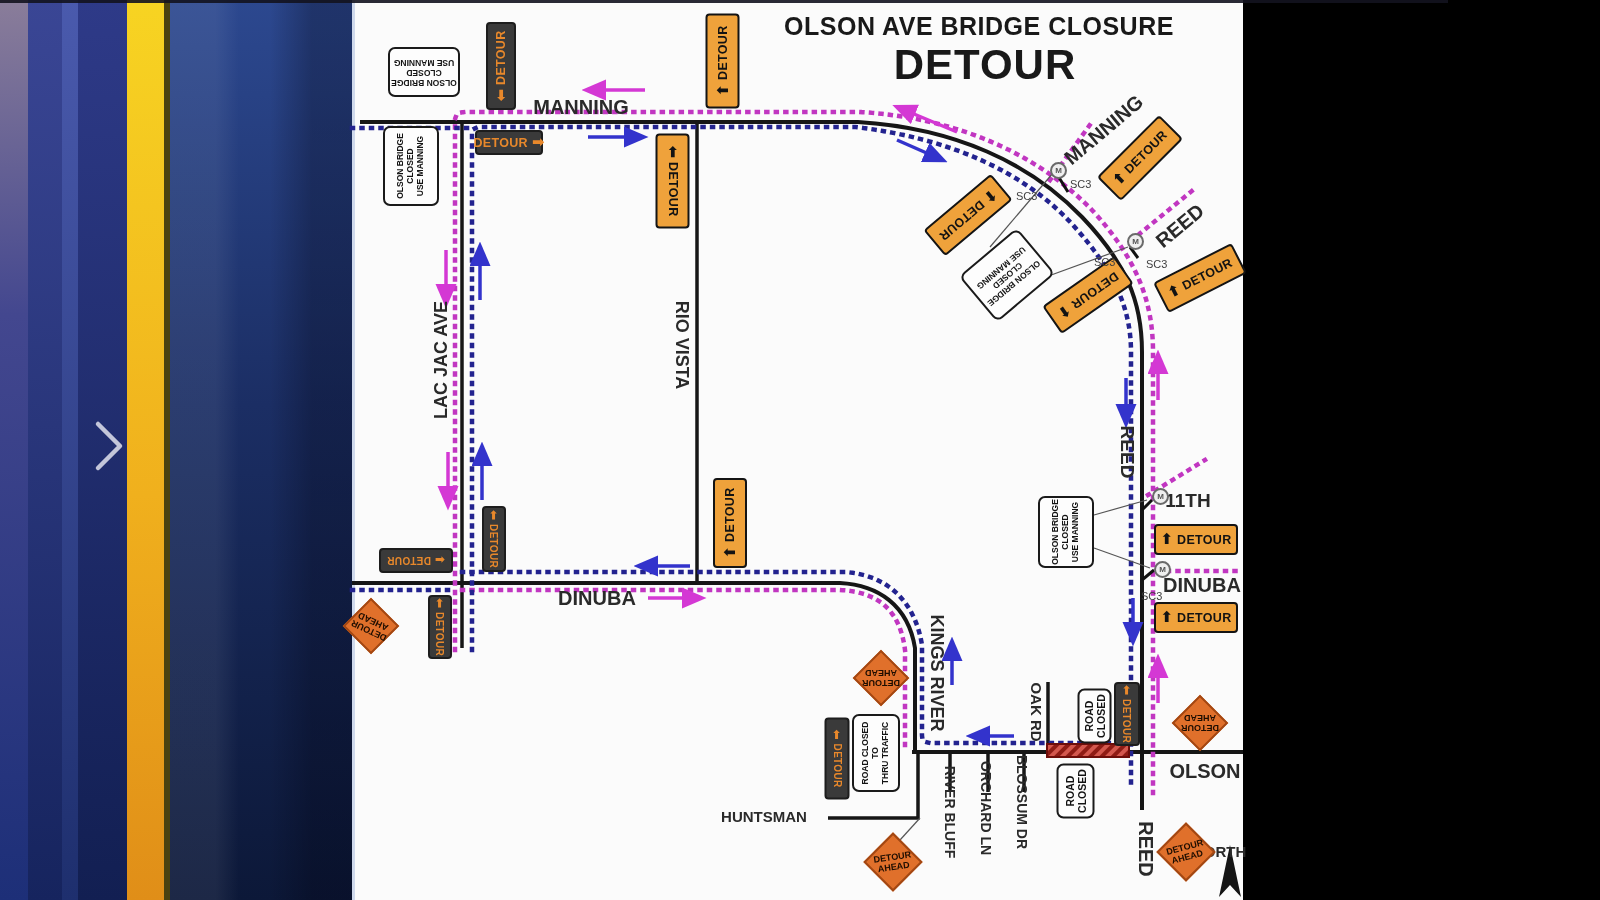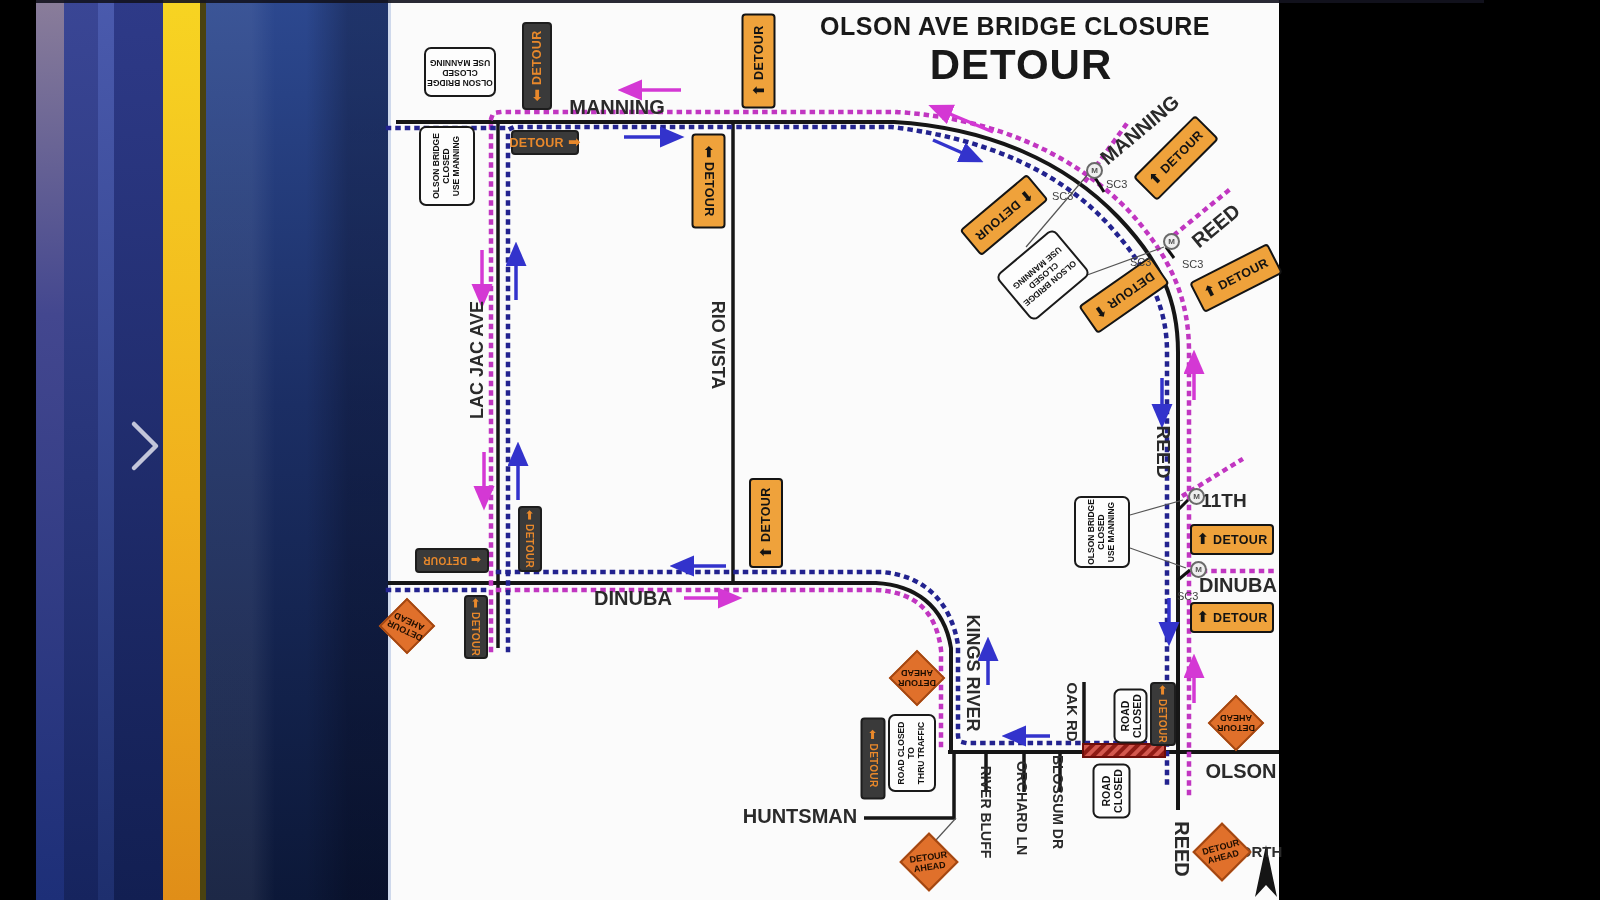--- a/index.html
+++ b/index.html
@@ -1,16 +1,16 @@
 <!DOCTYPE html>
 <html><head>
 <meta charset="utf-8">
 <style>
   html,body{margin:0;padding:0;background:#000;}
-  #stage{position:relative;width:1448px;height:900px;overflow:hidden;font-family:"Liberation Sans",sans-serif;margin-left:36px;}
+  #stage{position:relative;width:1448px;height:900px;overflow:hidden;font-family:"Liberation Sans",sans-serif;}
   .abs{position:absolute;}
   
   #bg-left{position:absolute;left:0;top:0;width:352px;height:900px;}
   
   #map-panel{position:absolute;left:352px;top:0;width:891px;height:900px;background:#fbfbfb;}
   #map-edge{position:absolute;left:352px;top:0;width:3px;height:900px;background:#cfd9ec;}
   
   #right-panel{position:absolute;left:1243px;top:0;width:357px;height:900px;z-index:50;
     background:linear-gradient(90deg,rgba(255,255,255,.05) 0 40%,rgba(4,10,40,.22) 55% 66%,rgba(255,255,255,0) 74%),
                linear-gradient(180deg,#1d54b2 0%,#1c4ca6 45%,#153c8c 80%,#102f70 100%);}
@@ -164,21 +164,21 @@
   <div class="lbl" style="left:1180px;top:226px;font-size:20px;transform:translate(-50%,-50%) rotate(-40deg);">REED</div>
   <div class="lbl" style="left:441px;top:360px;font-size:18px;transform:translate(-50%,-50%) rotate(-90deg);">LAC JAC AVE</div>
   <div class="lbl" style="left:681px;top:345px;font-size:18px;transform:translate(-50%,-50%) rotate(90deg);">RIO VISTA</div>
   <div class="lbl" style="left:1127px;top:452px;font-size:19px;transform:translate(-50%,-50%) rotate(90deg);">REED</div>
   <div class="lbl" style="left:597px;top:598px;font-size:20px;">DINUBA</div>
   <div class="lbl" style="left:1188px;top:501px;font-size:19px;">11TH</div>
   <div class="lbl" style="left:1202px;top:585px;font-size:20px;">DINUBA</div>
   <div class="lbl" style="left:936px;top:673px;font-size:18px;transform:translate(-50%,-50%) rotate(90deg);">KINGS RIVER</div>
   <div class="lbl" style="left:1036px;top:712px;font-size:15px;transform:translate(-50%,-50%) rotate(90deg);">OAK RD</div>
   <div class="lbl" style="left:1205px;top:771px;font-size:20px;">OLSON</div>
-  <div class="lbl" style="left:764px;top:816px;font-size:20px;">HUNTSMAN</div>
+  <div class="lbl" style="left:764px;top:816px;font-size:15px;">HUNTSMAN</div>
   <div class="lbl" style="left:950px;top:812px;font-size:14px;transform:translate(-50%,-50%) rotate(90deg);">RIVER BLUFF</div>
   <div class="lbl" style="left:986px;top:808px;font-size:14px;transform:translate(-50%,-50%) rotate(90deg);">ORCHARD LN</div>
   <div class="lbl" style="left:1022px;top:802px;font-size:14px;transform:translate(-50%,-50%) rotate(90deg);">BLOSSUM DR</div>
   <div class="lbl" style="left:1145px;top:849px;font-size:20px;transform:translate(-50%,-50%) rotate(90deg);">REED</div>
   <div class="lbl" style="left:1193px;top:851px;font-size:15px;transform:translate(0,-50%);">NORTH</div>
 
   <div class="sgn w" style="left:388px;top:47px;width:72px;height:50px;transform:rotate(180deg);">
     <span class="l1">OLSON BRIDGE</span>
     <span class="l2">CLOSED</span>
     <span class="l3">USE MANNING</span>

